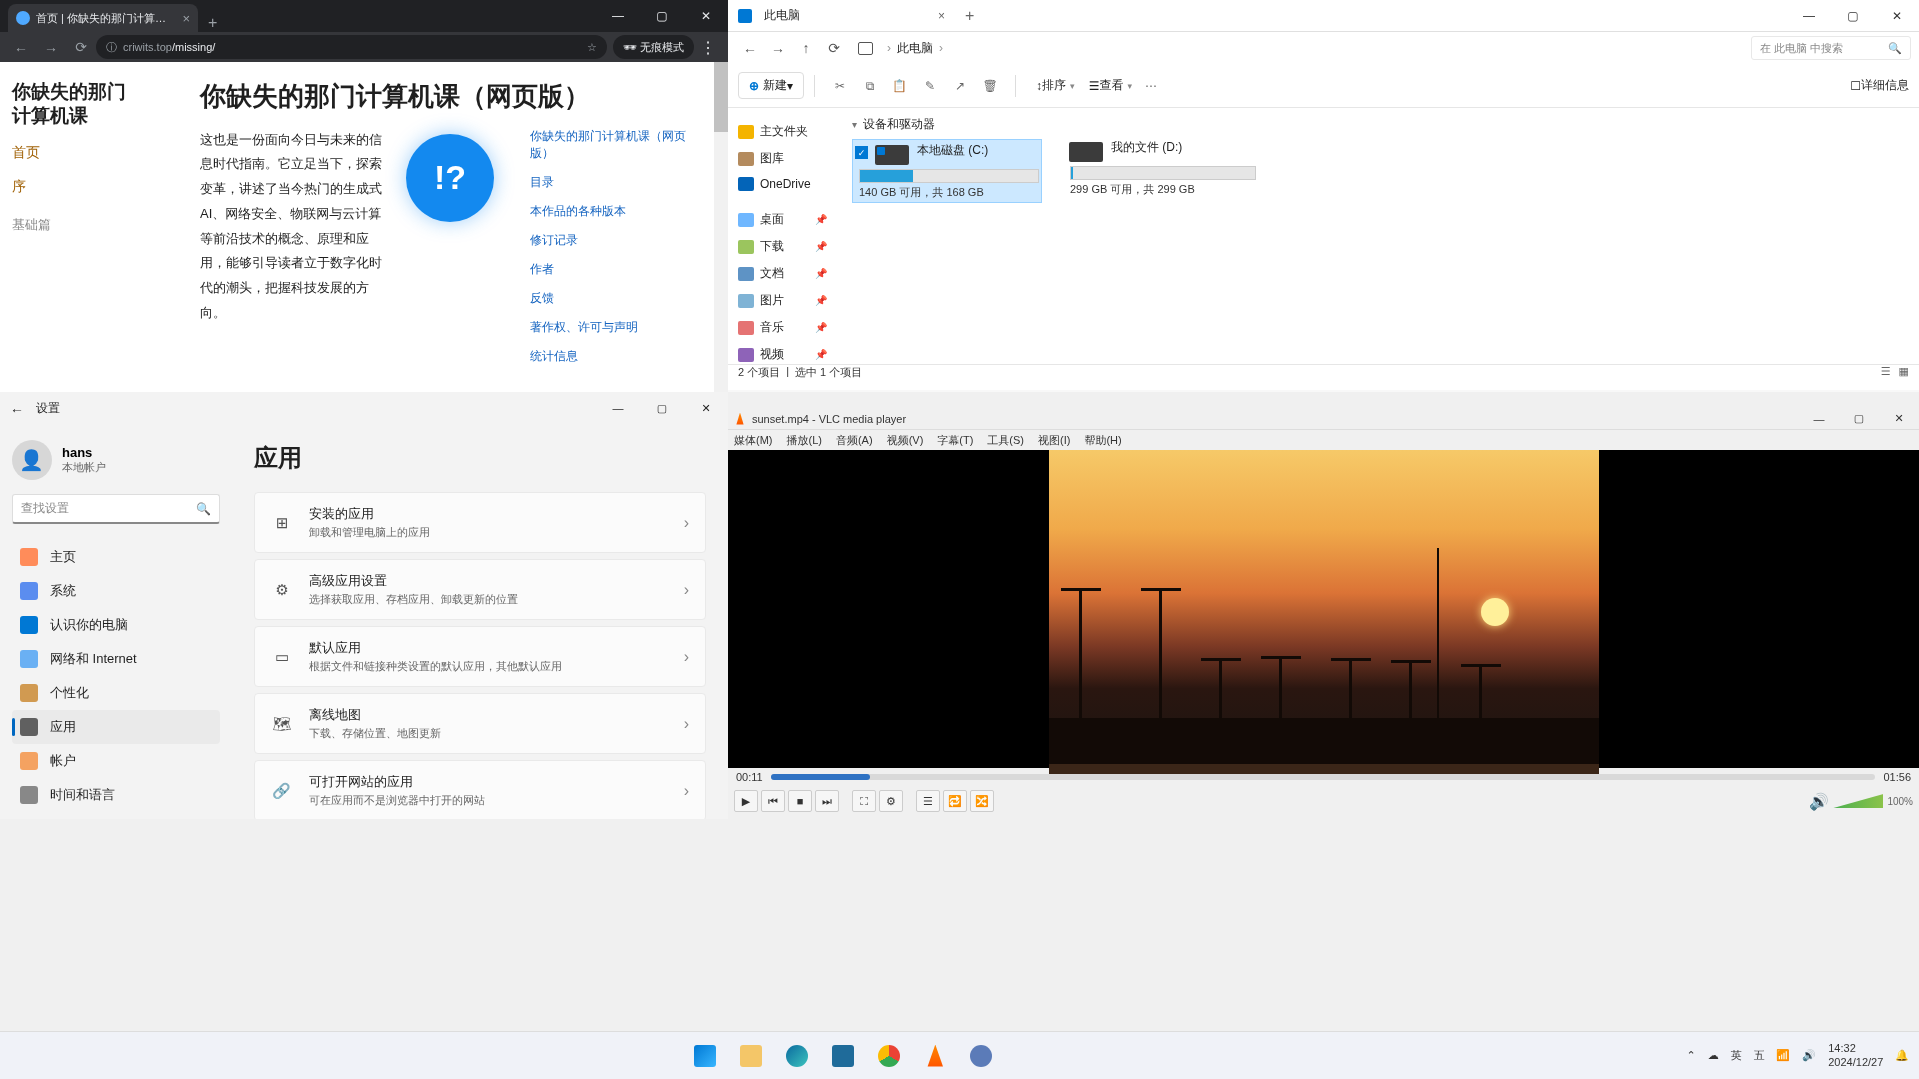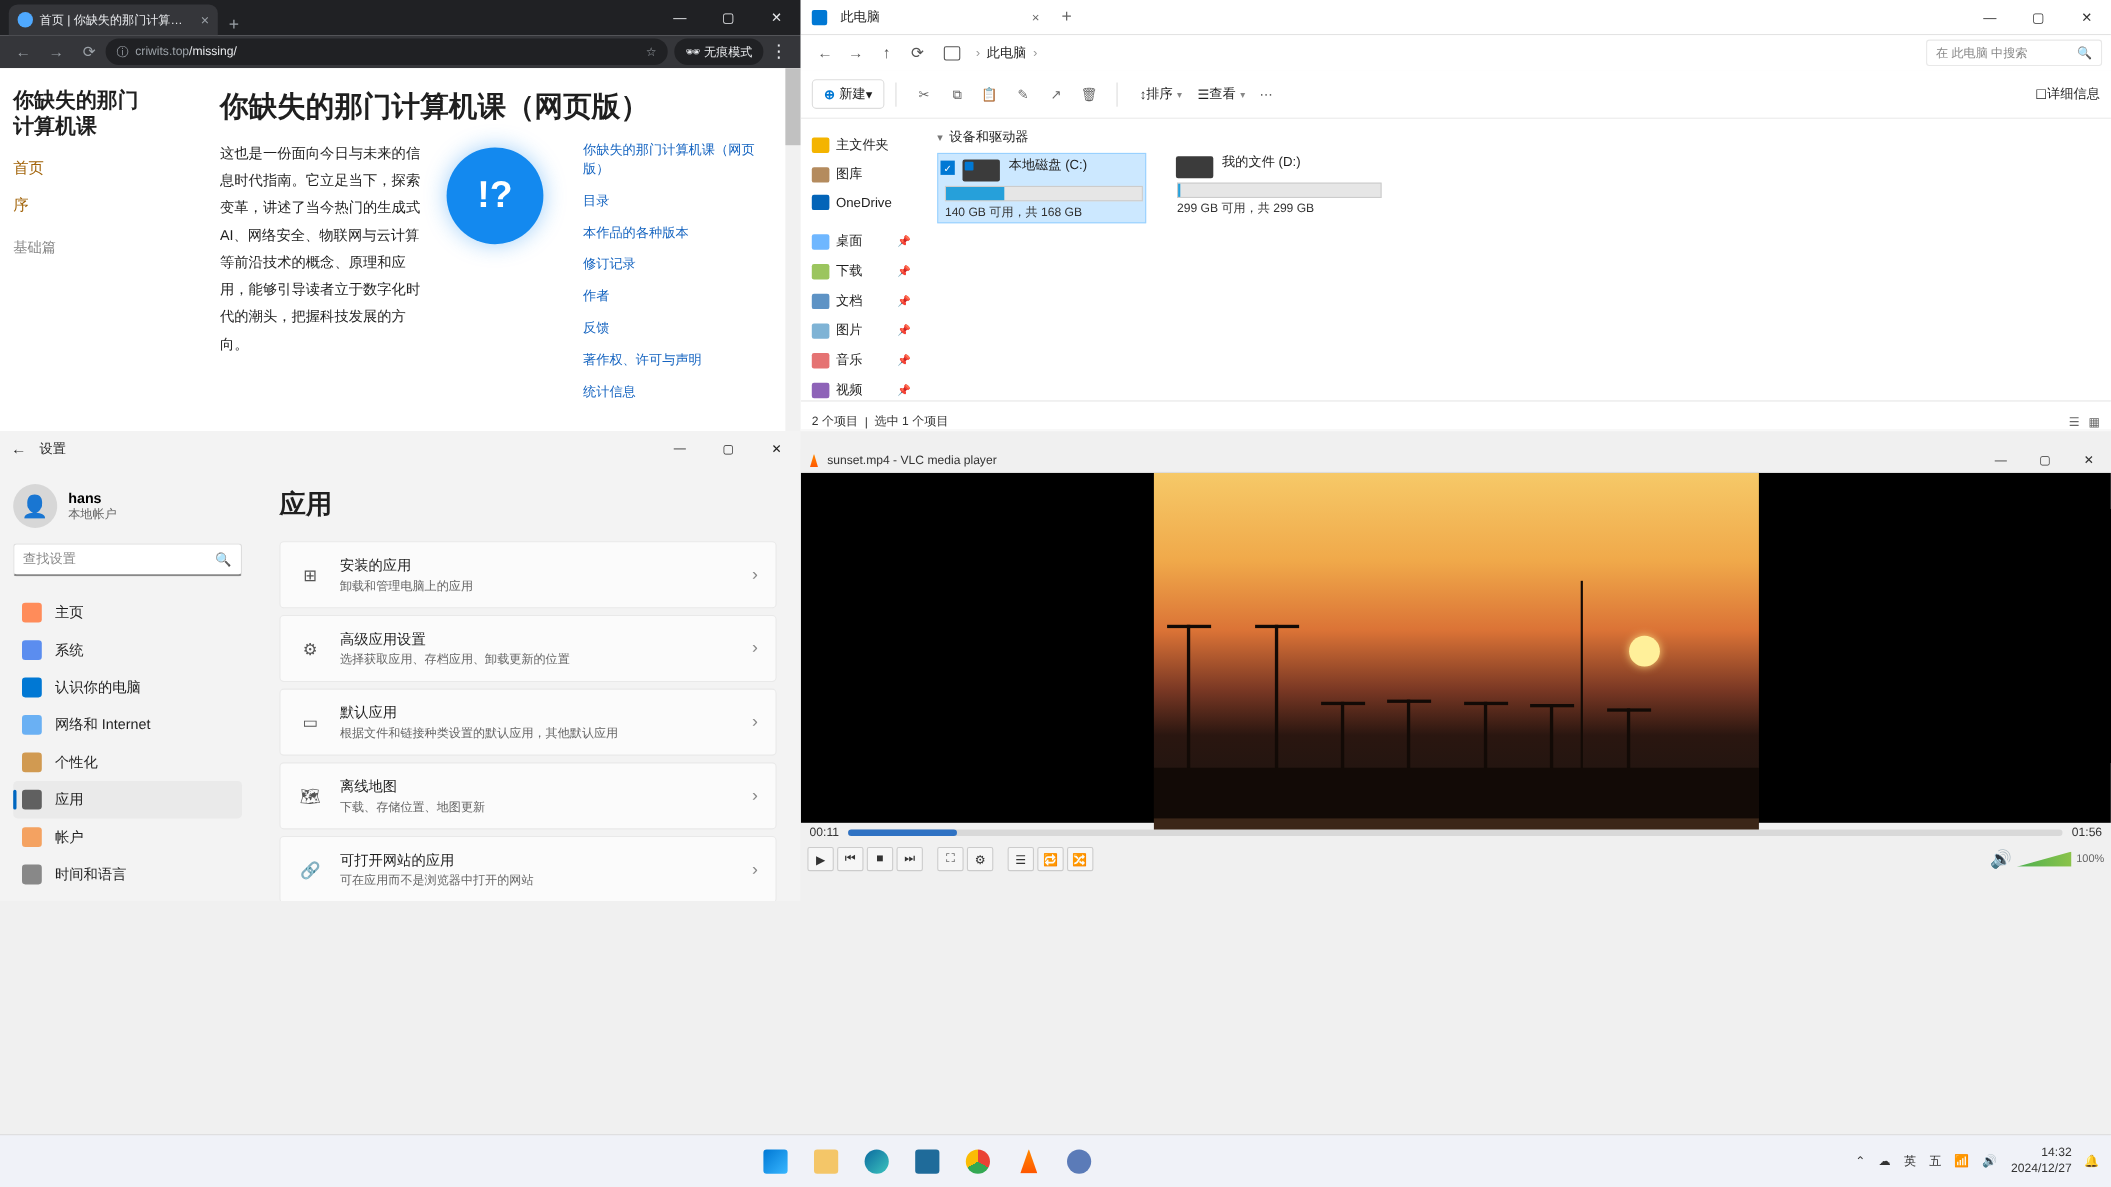--- a/index.html
+++ b/index.html
@@ -90,21 +90,21 @@
 .ex-drive{width:190px}
 .ex-drive.sel{background:#cce8ff;border:1px solid #99d1ff;padding:2px}
 .ex-drive .dh{display:flex}
 .ex-drive .di{width:34px;height:20px;background:#3b3b3b;border-radius:2px;margin:3px 8px 2px 3px;position:relative}
 .ex-drive .di.win::after{content:"";position:absolute;left:2px;top:2px;width:8px;height:8px;background:#0078d4;border-radius:1px}
 .ex-drive .dn{font-size:12px;color:#1f1f1f}
 .ex-drive .bar{height:14px;background:#e6e6e6;border:1px solid #ccc;margin-top:2px;margin-left:4px}
 .ex-drive .bar .fill{height:100%;background:#26a0da}
 .ex-drive .ds{font-size:11px;color:#333;margin-top:2px;margin-left:4px}
 .ex-drive .chk{width:13px;height:13px;background:#0078d4;color:#fff;font-size:9px;display:flex;align-items:center;justify-content:center;margin-right:4px;margin-top:4px}
-.ex-status{height:26px;border-top:1px solid #e6e6e6;background:#fff;display:flex;align-items:flex-end;padding:0 10px;font-size:11px;color:#333}
+.ex-status{height:26px;border-top:1px solid #e6e6e6;background:#fff;display:flex;align-items:flex-start;padding:0 10px;font-size:11px;color:#333}
 .ex-status .vicons{margin-left:auto;display:flex;gap:8px;color:#666}
 
 .st-title{height:32px;background:#f3f3f3;display:flex;align-items:center;padding-left:10px;font-size:12px;color:#1f1f1f}
 .st-title .back{margin-right:12px;font-size:14px}
 .st-title .win{margin-left:auto;display:flex}
 .st-title .win span{width:44px;height:32px;display:flex;align-items:center;justify-content:center;font-size:11px}
 .st-body{display:flex;height:395px}
 .st-side{width:232px;padding:8px 12px;font-size:13px}
 .st-user{display:flex;align-items:center;padding:8px 0 14px}
 .st-user .av{width:40px;height:40px;border-radius:50%;background:#d7d7d7;display:flex;align-items:center;justify-content:center;color:#888;font-size:20px;margin-right:10px}
@@ -158,21 +158,21 @@
 .vlc-ctl .btn{width:24px;height:22px;border:1px solid #ccc;background:#f6f6f6;display:flex;align-items:center;justify-content:center;font-size:11px;margin-right:3px;cursor:pointer;border-radius:2px;color:#333}
 .vlc-ctl .gap{width:10px}
 .vlc-ctl .vol{margin-left:auto;display:flex;align-items:center}
 .vlc-ctl .vol .tri{width:50px;height:14px;background:linear-gradient(to right,#4caf50,#8bc34a);clip-path:polygon(0 100%,100% 0,100% 100%);margin-left:4px}
 .vlc-ctl .vol .pct{font-size:10px;color:#666;margin-left:4px}
 
 .tb-center{flex:1;display:flex;justify-content:center;gap:6px}
 .tb-center .app{width:40px;height:40px;border-radius:4px;display:flex;align-items:center;justify-content:center;font-size:18px}
 .tb-center .app .sq{width:22px;height:22px;border-radius:3px}
 .tb-right{display:flex;align-items:center;padding-right:10px;gap:12px;font-size:11px;color:#333}
-.tb-right .clock{text-align:right;line-height:1.2}
+.tb-right .clock{line-height:1.2}
 </style>
 </head>
 <body>
 
 <div class="q tl">
   <div class="chrome-top">
     <div class="chrome-tab">
       <span class="favicon"></span>
       <span class="ttext">首页 | 你缺失的那门计算机课 |</span>
       <span class="tclose">×</span>
@@ -478,20 +478,30 @@
 
 <div class="q br">
   <div class="vlc-title">
     <span class="cone"></span>
     <span>sunset.mp4 - VLC media player</span>
     <div class="win">
         <span>—</span>
         <span>▢</span>
         <span>✕</span>
       </div>
+  </div>
+  <div class="vlc-menu">
+    <span>媒体(M)</span>
+    <span>播放(L)</span>
+    <span>音频(A)</span>
+    <span>视频(V)</span>
+    <span>字幕(T)</span>
+    <span>工具(S)</span>
+    <span>视图(I)</span>
+    <span>帮助(H)</span>
   </div>
   <div class="vlc-video">
     <div class="frame">
       <div class="sun"></div>
       <div class="pole"></div>
       <div class="struct">
         <div class="crane c1"></div>
           <div class="crane c2"></div>
           <div class="crane c3"></div>
         <div class="crane c4"></div>

